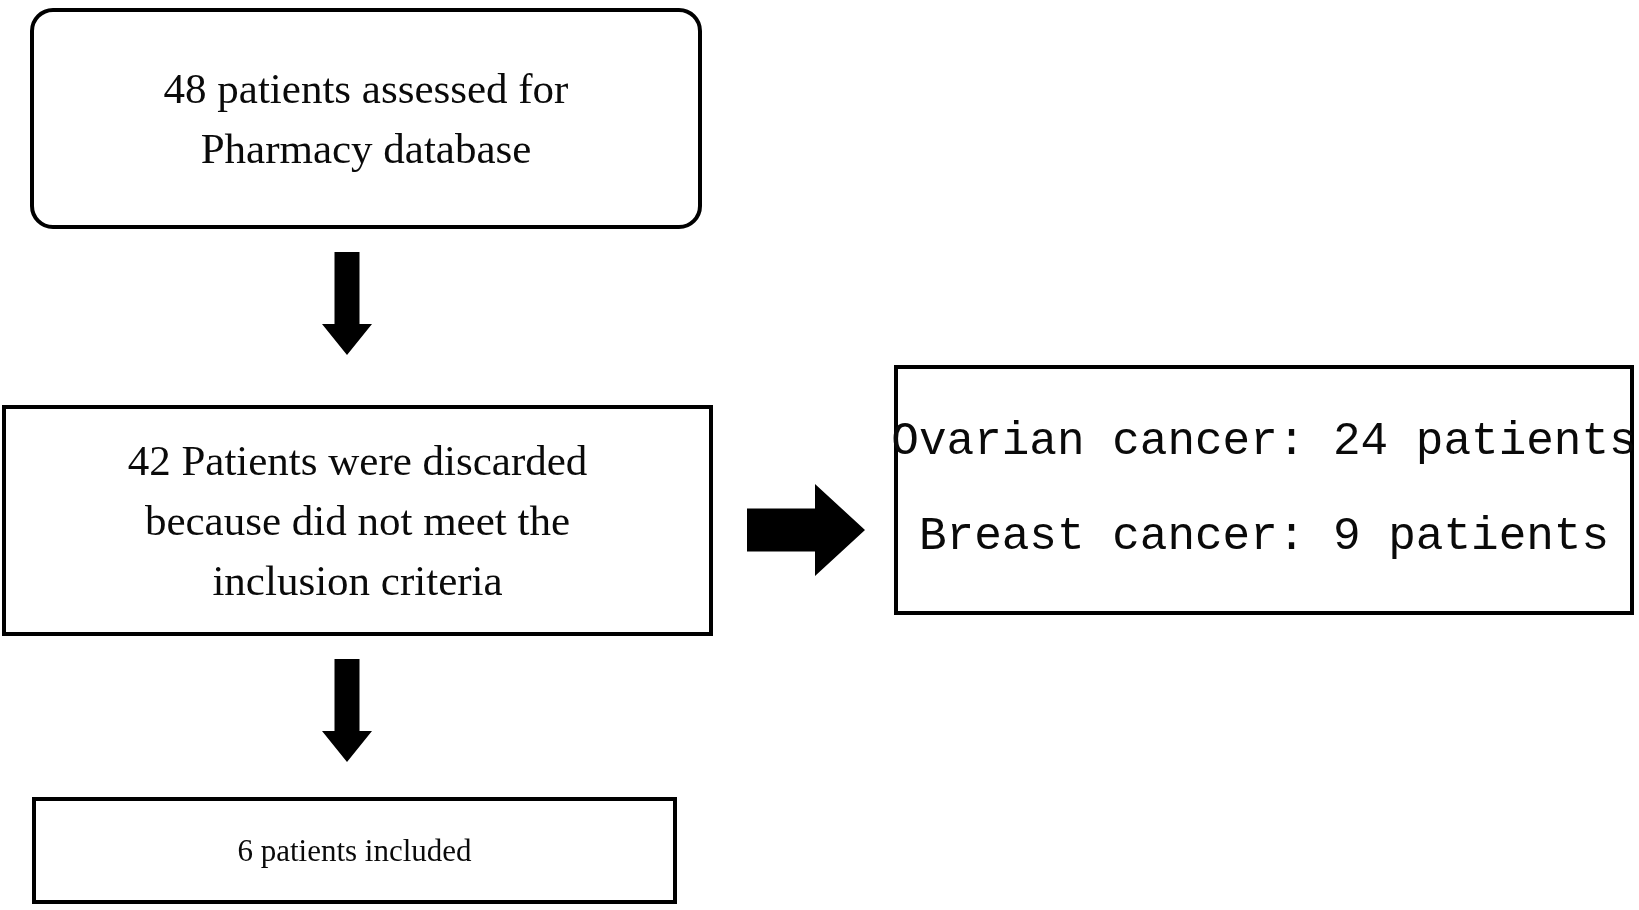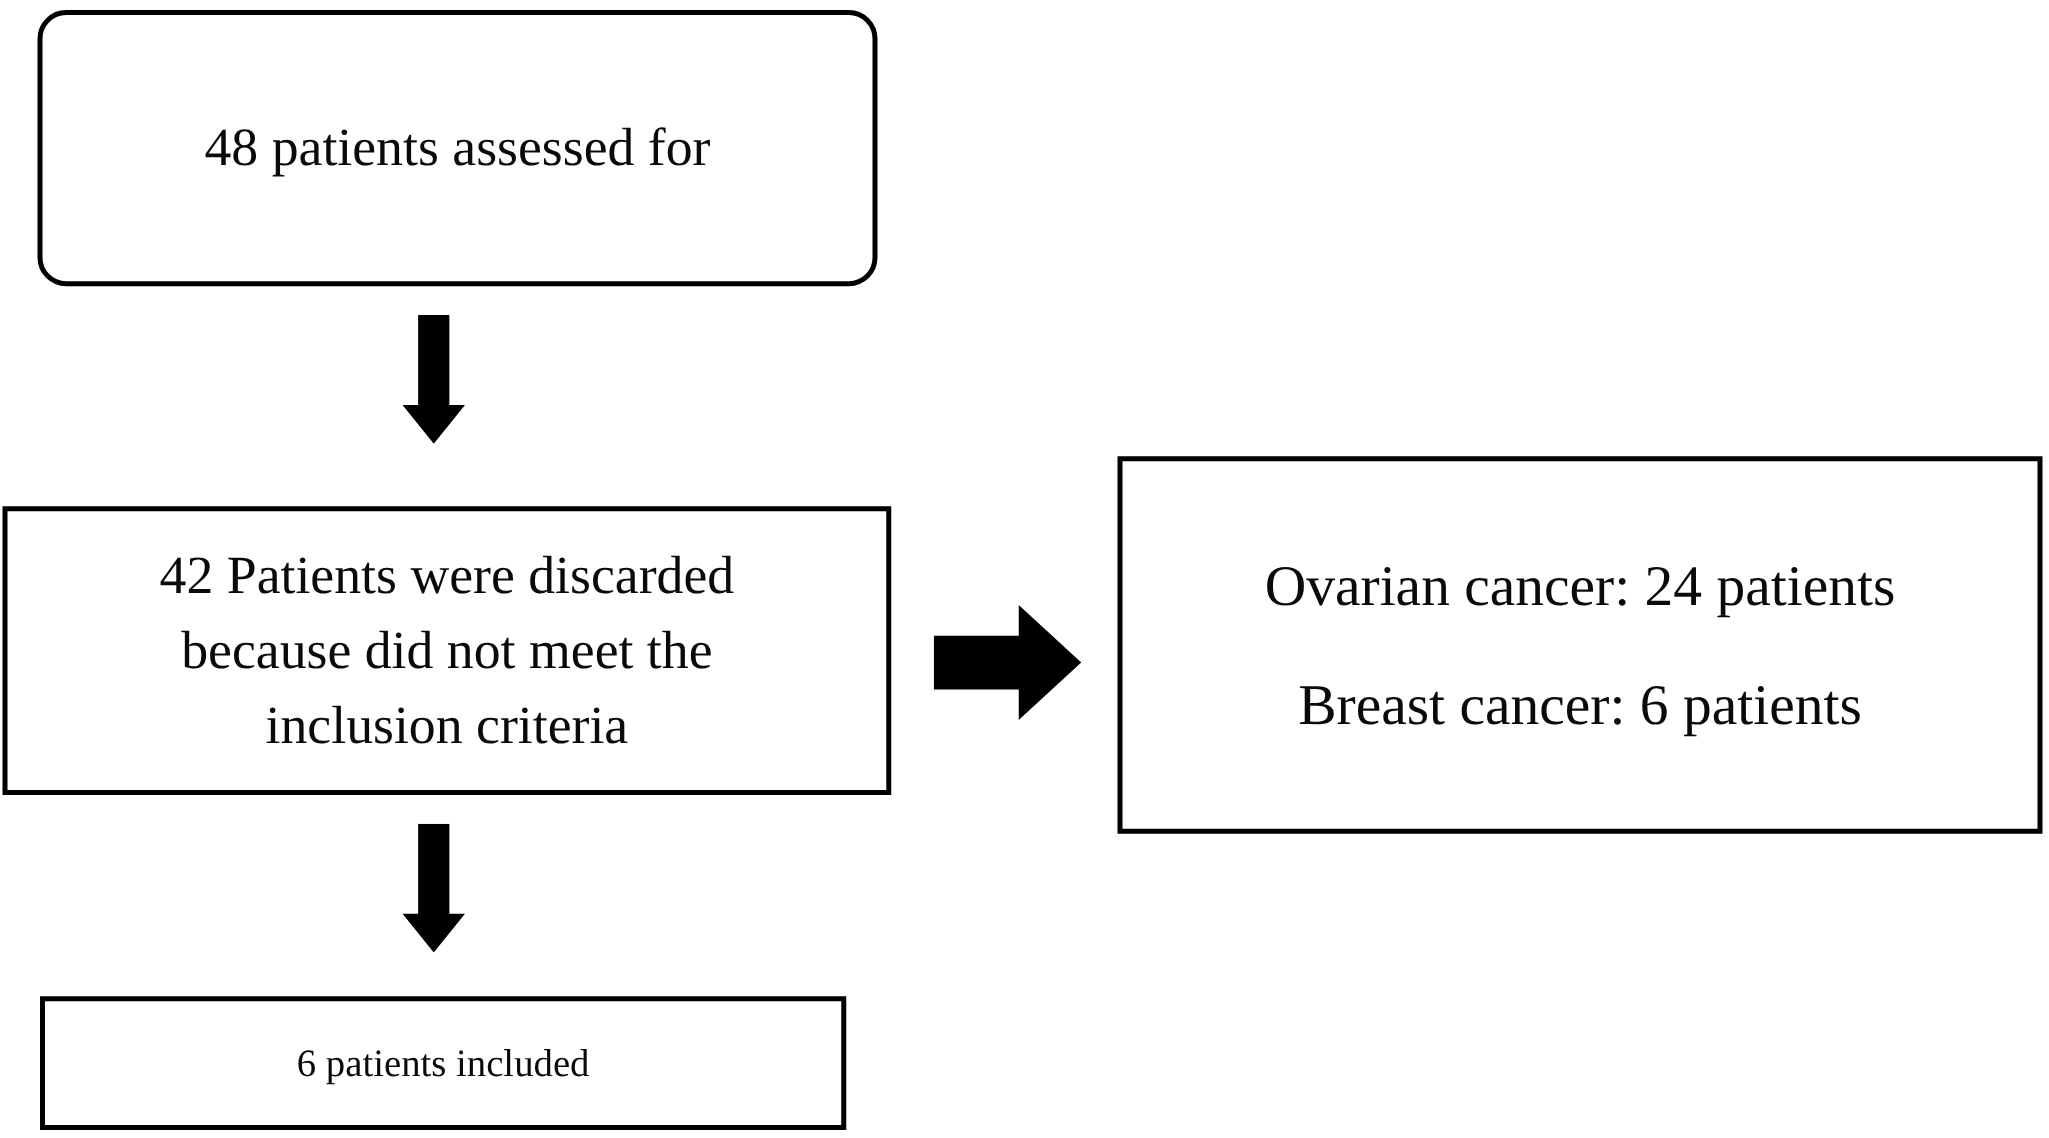--- a/index.html
+++ b/index.html
@@ -32,22 +32,22 @@
   }
   #box-assessed {
     left: 30px; top: 8px; width: 672px; height: 221px;
     font-size: 43px; line-height: 60px; border-radius: 23px;
   }
   #box-discarded {
     left: 2px; top: 405px; width: 711px; height: 231px;
     font-size: 43px; line-height: 60px; text-align: right;
   }
   #box-breakdown {
-    left: 894px; top: 365px; width: 740px; height: 302px;
-    font-size: 46px; line-height: 95px;
+    left: 894px; top: 365px; width: 740px; height: 250px;
+    font-size: 46px; line-height: 95px; font-family: Liberation Mono, monospace;
   }
   #box-included {
     left: 32px; top: 797px; width: 645px; height: 107px;
     font-size: 31px; line-height: 50px;
   }
   .arrow {
     position: absolute;
     display: block;
   }
   #arrow-down-1 { left: 322px; top: 252px; width: 50px; height: 103px; }
@@ -55,39 +55,40 @@
   #arrow-right  { left: 747px; top: 484px; width: 118px; height: 92px; }
   .arrow polygon { fill: #000000; stroke: none; }
 </style>
 </head>
 <body>
 
 <div class="canvas">
 
   <div class="flow-box" id="box-assessed">
     <div class="line">48 patients assessed for</div>
+    <div class="line">Pharmacy database</div>
   </div>
 
   <svg class="arrow" id="arrow-down-1" viewBox="0 0 50 103" preserveAspectRatio="none" aria-hidden="true">
     <polygon points="12.5,0 37.5,0 37.5,72 50,72 25,103 0,72 12.5,72"></polygon>
   </svg>
 
   <div class="flow-box" id="box-discarded">
     <div class="line">42 Patients were discarded</div>
     <div class="line">because did not meet the</div>
     <div class="line">inclusion criteria</div>
   </div>
 
   <svg class="arrow" id="arrow-right" viewBox="0 0 118 92" preserveAspectRatio="none" aria-hidden="true">
     <polygon points="0,24.5 68,24.5 68,0 118,46 68,92 68,67.5 0,67.5"></polygon>
   </svg>
 
   <div class="flow-box" id="box-breakdown">
     <div class="line">Ovarian cancer: 24 patients</div>
-    <div class="line">Breast cancer: 6 patients</div>
+    <div class="line">Breast cancer: 9 patients</div>
   </div>
 
   <svg class="arrow" id="arrow-down-2" viewBox="0 0 50 103" preserveAspectRatio="none" aria-hidden="true">
     <polygon points="12.5,0 37.5,0 37.5,72 50,72 25,103 0,72 12.5,72"></polygon>
   </svg>
 
   <div class="flow-box" id="box-included">
     <div class="line">6 patients included</div>
   </div>
 

